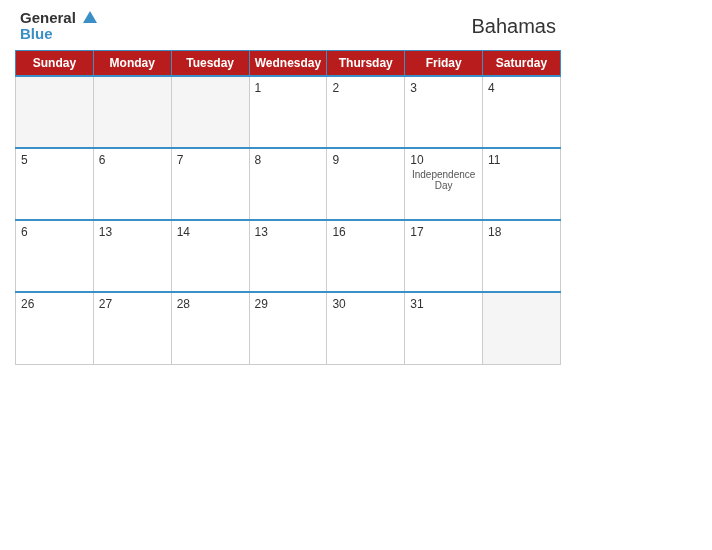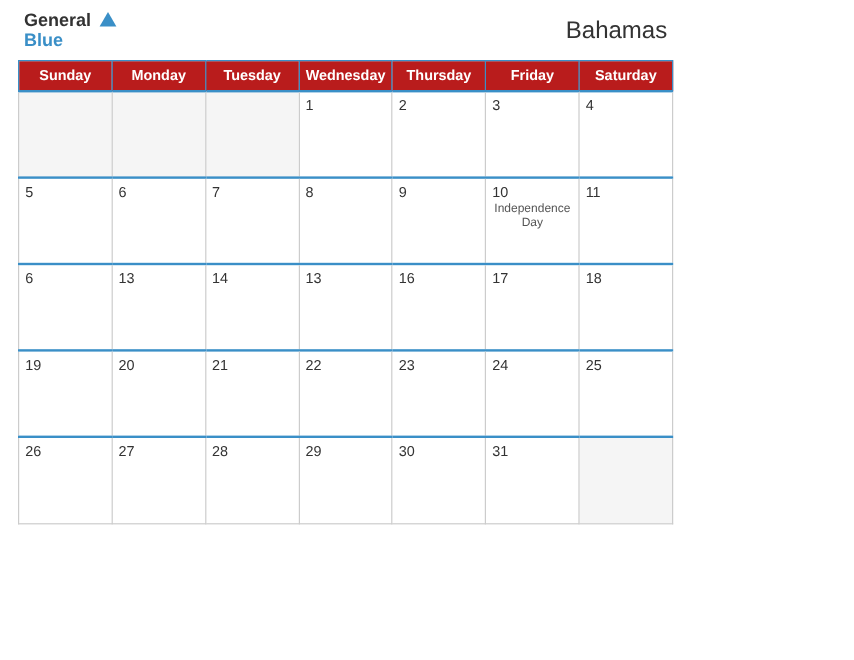--- a/index.html
+++ b/index.html
@@ -197,43 +197,20 @@
           </td>
           <td>
             <span class="day-num">17</span>
           </td>
           <td>
             <span class="day-num">18</span>
           </td>
         </tr>
         <tr>
           <td>
-            <span class="day-num">19</span>
-          </td>
-          <td>
-            <span class="day-num">20</span>
-          </td>
-          <td>
-            <span class="day-num">21</span>
-          </td>
-          <td>
-            <span class="day-num">22</span>
-          </td>
-          <td>
-            <span class="day-num">23</span>
-          </td>
-          <td>
-            <span class="day-num">24</span>
-          </td>
-          <td>
-            <span class="day-num">25</span>
-          </td>
-        </tr>
-        <tr>
-          <td>
             <span class="day-num">26</span>
           </td>
           <td>
             <span class="day-num">27</span>
           </td>
           <td>
             <span class="day-num">28</span>
           </td>
           <td>
             <span class="day-num">29</span>

